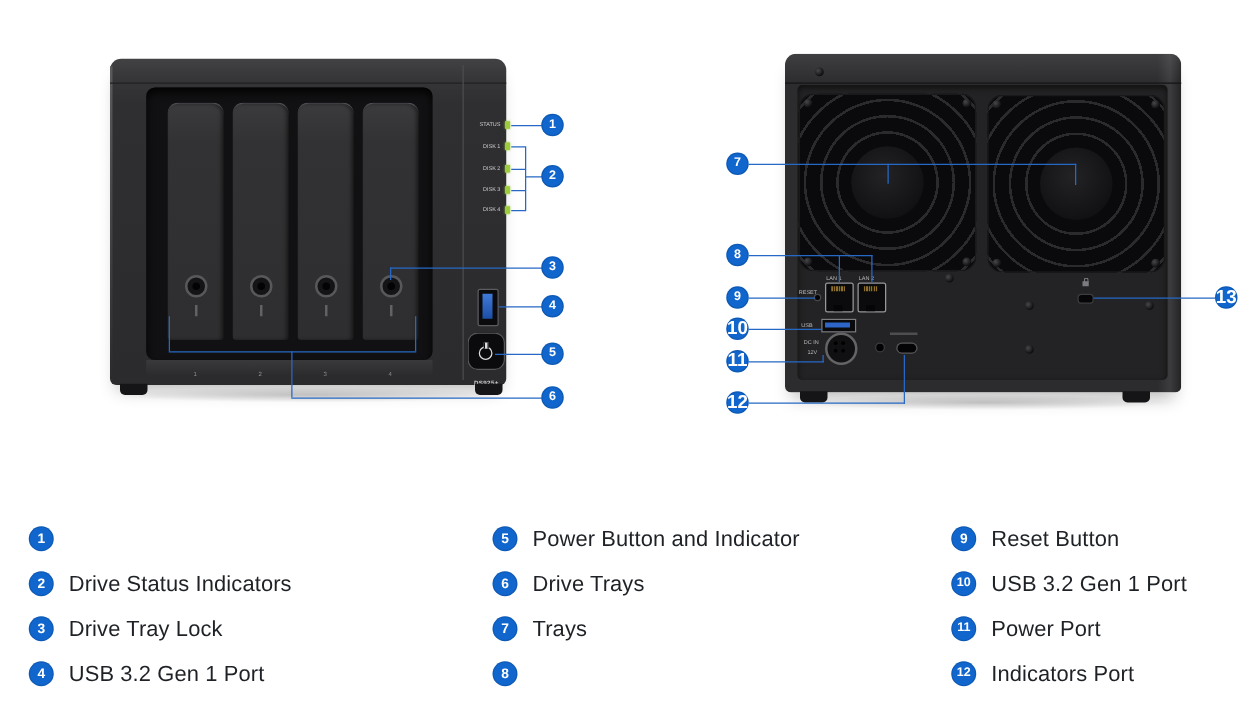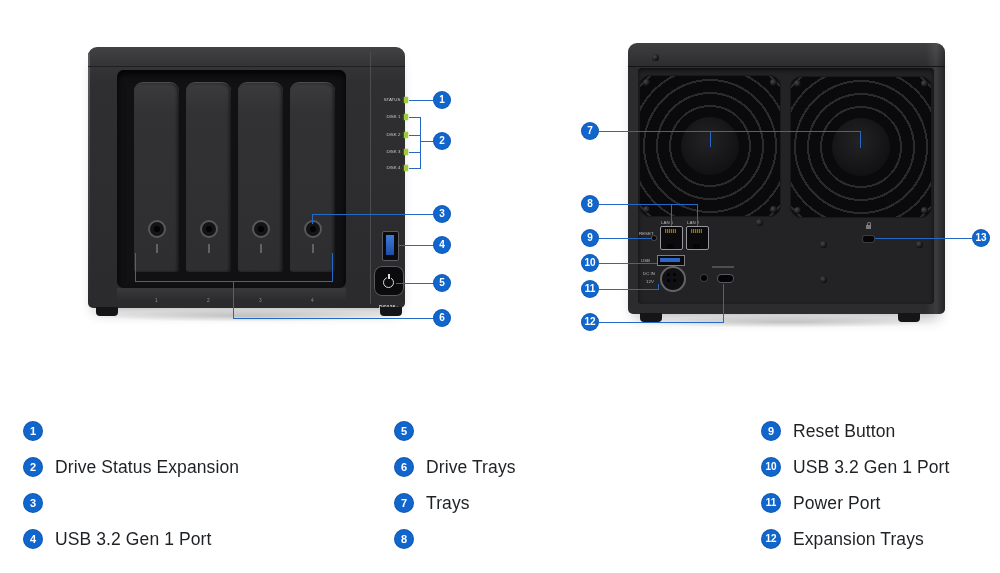--- a/index.html
+++ b/index.html
@@ -4,21 +4,21 @@
 <style>
   html,body{margin:0;padding:0;background:#fff;}
   .canvas{position:relative;width:1000px;height:573px;background:#ffffff;overflow:hidden;
           font-family:"Liberation Sans",sans-serif;}
 
   
   .ln{position:absolute;background:#2668c5;}
   .co{position:absolute;width:18px;height:18px;border-radius:50%;background:#1166cd;
       color:#fff;font:bold 10px/18px "Liberation Sans",sans-serif;text-align:center;
       box-shadow:inset 0 0 0 1px rgba(0,0,0,.12);}
-  .co2{font-size:10px;}
+  .co2{font-size:15px;}
 
   
   .f-case{position:absolute;left:88px;top:47px;width:317px;height:261px;
           border-radius:9px 9px 5px 5px;
           background:linear-gradient(180deg,#424244 0,#363638 16px,#2f2f31 36px,#2b2b2d 100%);
           box-shadow:0 10px 14px -6px rgba(0,0,0,.28);}
   .f-case::before{content:"";position:absolute;left:0;top:6px;width:2px;height:250px;
           background:linear-gradient(180deg,#5a5a5c,rgba(90,90,92,0));}
   .f-seam{position:absolute;left:88px;top:66px;width:317px;height:1px;background:#202022;}
   .f-bay{position:absolute;left:117px;top:70px;width:229px;height:218px;background:#111113;
@@ -274,34 +274,36 @@
   <div class="co co2" style="left:581px;top:280px;">11</div>
   <div class="co co2" style="left:581px;top:313px;">12</div>
   <div class="co co2" style="left:972px;top:229px;">13</div>
 
   <div class="lcol" style="left:23px;">
     <div class="lrow">
       <span class="lco">1</span>
     </div>
     <div class="lrow">
       <span class="lco">2</span>
-      <span class="llabel">Drive Status Expansion</span>
+      <span class="llabel">Drive Status Indicators</span>
     </div>
     <div class="lrow">
       <span class="lco">3</span>
+      <span class="llabel">Drive Tray Lock</span>
     </div>
     <div class="lrow">
       <span class="lco">4</span>
       <span class="llabel">USB 3.2 Gen 1 Port</span>
     </div>
   </div>
 
   <div class="lcol" style="left:394px;">
     <div class="lrow">
       <span class="lco">5</span>
+      <span class="llabel">Power Button and Indicator</span>
     </div>
     <div class="lrow">
       <span class="lco">6</span>
       <span class="llabel">Drive Trays</span>
     </div>
     <div class="lrow">
       <span class="lco">7</span>
       <span class="llabel">Trays</span>
     </div>
     <div class="lrow">
@@ -317,17 +319,17 @@
     <div class="lrow">
       <span class="lco lco2">10</span>
       <span class="llabel">USB 3.2 Gen 1 Port</span>
     </div>
     <div class="lrow">
       <span class="lco lco2">11</span>
       <span class="llabel">Power Port</span>
     </div>
     <div class="lrow">
       <span class="lco lco2">12</span>
-      <span class="llabel">Expansion Trays</span>
+      <span class="llabel">Indicators Port</span>
     </div>
   </div>
 
 </div>
 
 </body></html>

